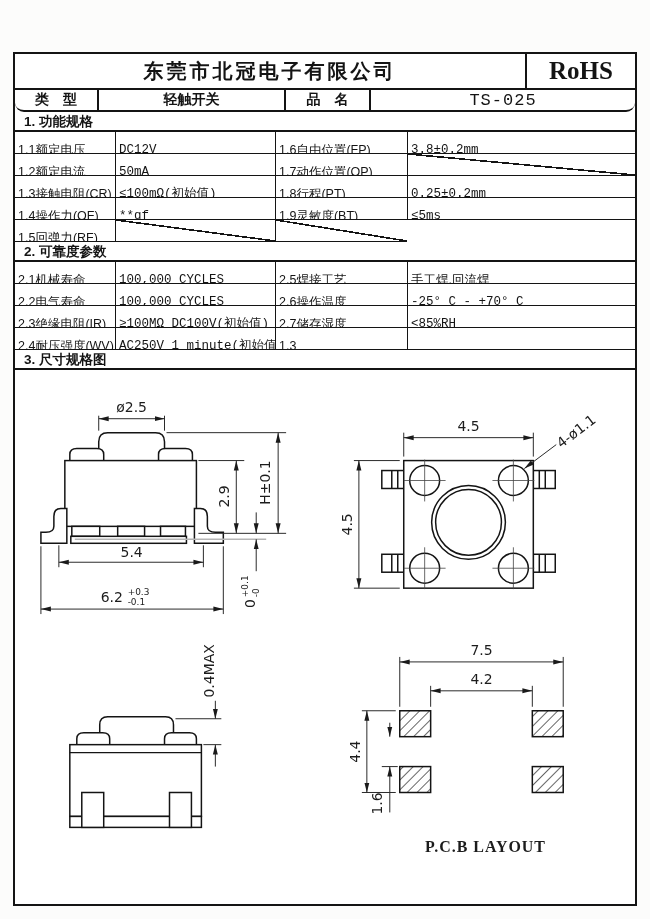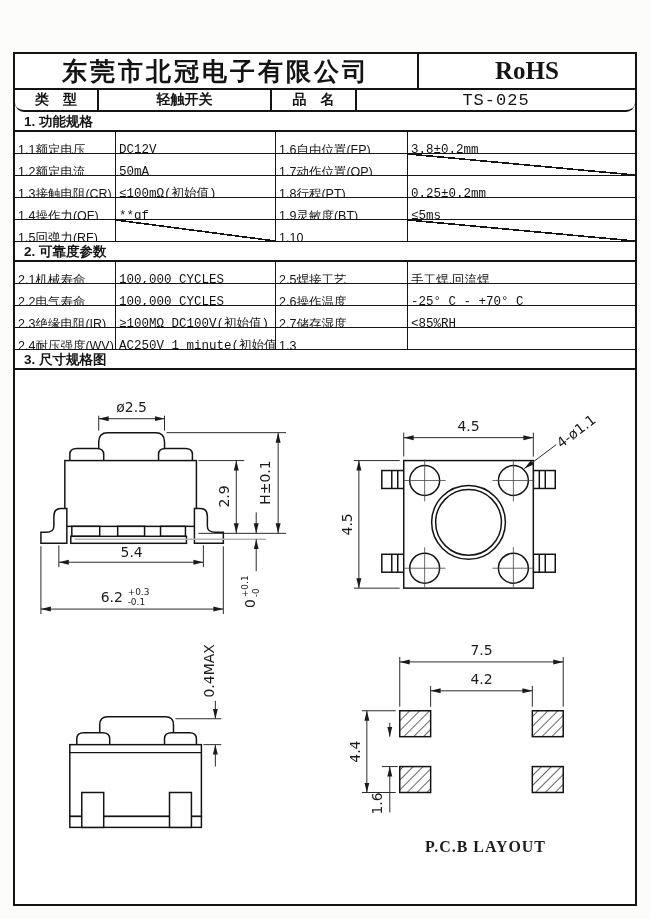--- a/index.html
+++ b/index.html
@@ -9,30 +9,30 @@
     font-family:"Liberation Sans","DejaVu Sans",sans-serif;
     color:#141414;
   }
   .page{position:absolute;left:0;top:0;width:650px;height:919px;background:#fcfcfb;}
   .frame{
     position:absolute;left:13px;top:52px;width:620px;height:850px;
     border:2px solid #141414;background:#ffffff;overflow:hidden;
   }
   
   .h1row{display:flex;height:36px;border-bottom:2px solid #141414;box-sizing:border-box;}
-  .title-cell{width:402px;display:flex;align-items:center;justify-content:center;
-    font-size:25px;font-weight:bold;letter-spacing:3px;}
+  .title-cell{width:510px;display:flex;align-items:center;justify-content:center;
+    font-size:20px;font-weight:bold;letter-spacing:3px;}
   .rohs-cell{flex:1;border-left:2px solid #141414;display:flex;align-items:center;justify-content:center;
     font-family:"Liberation Serif","DejaVu Serif",serif;font-size:25px;font-weight:600;}
   
   .h2row{display:flex;height:22px;border-bottom:2px solid #141414;box-sizing:border-box;
     font-size:14px;font-weight:bold;align-items:stretch;border-radius:9px;}
   .h2row>div{display:flex;align-items:center;justify-content:center;box-sizing:border-box;}
   .c-type-l{width:82px;}
-  .c-type-v{width:173px;border-left:2px solid #141414;}
+  .c-type-v{width:187px;border-left:2px solid #141414;}
   .c-name-l{width:85px;border-left:2px solid #141414;}
   .c-name-v{flex:1;border-left:2px solid #141414;font-weight:normal;
     font-family:"Liberation Mono","DejaVu Sans Mono",monospace;font-size:17px;letter-spacing:1px;}
   
   .secrow{height:20px;line-height:19px;padding-left:9px;font-size:13.5px;font-weight:bold;
     border-bottom:2px solid #141414;box-sizing:border-box;}
   
   .grid{display:grid;grid-template-columns:100px 160px 132px 1fr;grid-auto-rows:22px;}
   .grid>div{box-sizing:border-box;border-bottom:1.5px solid #141414;
     line-height:20px;padding:8px 3px;white-space:nowrap;overflow:hidden;font-size:12.5px;}
@@ -90,21 +90,20 @@
       <div class="bl">1.8行程(PT)</div>
       <div class="bl val">0.25±0.2mm</div>
 
       <div>1.4操作力(OF)</div>
       <div class="bl val">**gf</div>
       <div class="bl">1.9灵敏度(BT)</div>
       <div class="bl val">≤5ms</div>
 
       <div>1.5回弹力(RF)</div>
       <div class="bl val slash"></div>
-      <div class="bl">1.10</div>
       <div class="bl val slash"></div>
     </div>
 
     <div class="secrow">2.  可靠度参数</div>
 
     <div class="grid">
       <div>2.1机械寿命</div>
       <div class="bl val">100,000 CYCLES</div>
       <div class="bl">2.5焊接工艺</div>
       <div class="bl">手工焊,回流焊</div>

